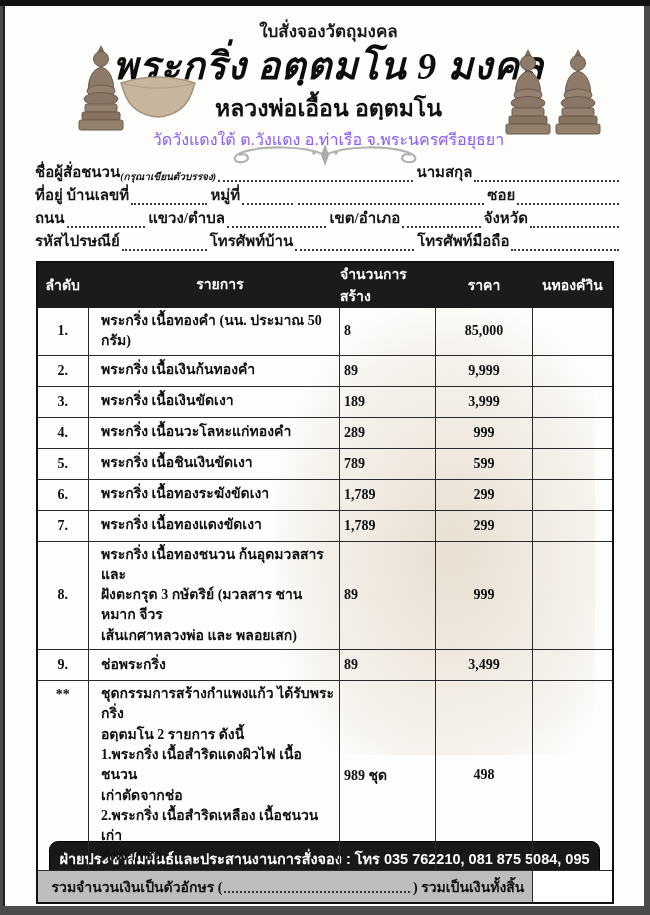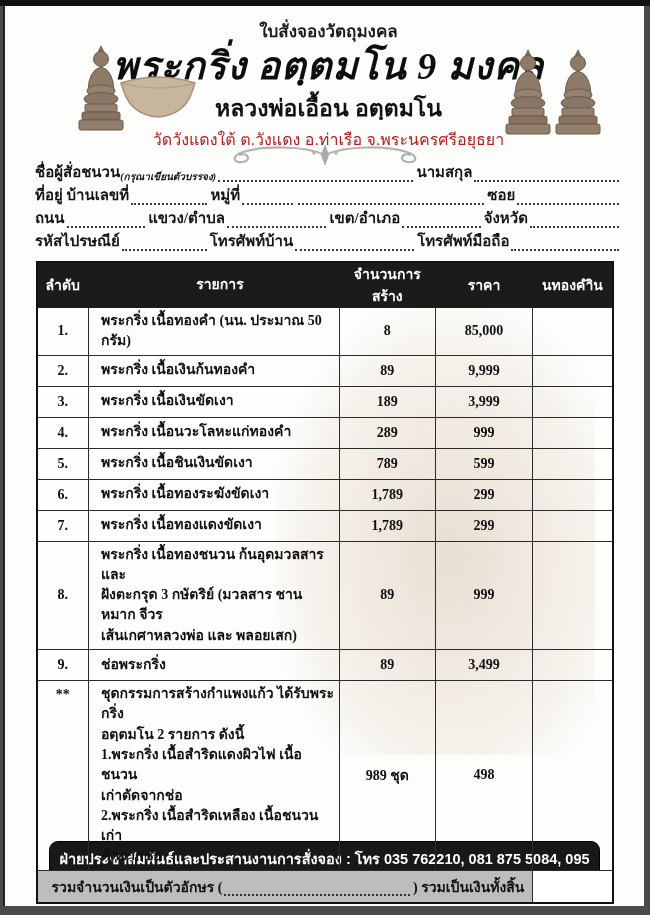--- a/index.html
+++ b/index.html
@@ -6,45 +6,45 @@
   html,body { width:650px; height:915px; }
   body { background:#4a4a4a; font-family:"Liberation Serif", serif; position:relative; overflow:hidden; }
   .top-strip { position:absolute; top:0; left:0; width:650px; height:6px; background:#111; z-index:5; }
   .page { position:absolute; top:5px; left:3px; right:6px; bottom:9px; background:#fdfdfc; border-left:2px solid #222; overflow:hidden; }
 
   
   .header { position:relative; height:152px; text-align:center; padding-top:12px;padding-left:8px; }
   .form-title { font-size:17px; font-weight:bold; color:#1a1a1a; }
   .main-title { font-size:38px; font-weight:bold; font-style:italic; color:#0d0d0d; letter-spacing:1px; line-height:1.1; margin-top:2px; }
   .subtitle { font-family:"Liberation Sans", sans-serif; font-size:23px; font-weight:bold; color:#111; margin-top:2px; }
-  .temple-line { font-family:"Liberation Sans", sans-serif; font-size:16px; color:#b91c1c; margin-top:1px; }
+  .temple-line { font-family:"Liberation Sans", sans-serif; font-size:16px; color:#8b5cf6; margin-top:1px; }
   .ornament { position:absolute; left:50%; transform:translateX(-50%); top:138px; opacity:.75; }
   .amulet { position:absolute; }
   .amulet svg { display:block; }
 
   
   .form-area { padding:4px 22px 0 30px; }
   .fline { display:flex; align-items:flex-end; font-size:15px; font-weight:bold; color:#141414; height:23px; white-space:nowrap; }
   .fline .note { font-style:italic; font-weight:bold; font-size:10px; }
   .dots { border-bottom:2px dotted #3a3a3a; height:14px; margin:0 3px 2px 2px; }
 
   
   .order-table { width:578px; margin:8px auto 0; border-collapse:collapse; border:2px solid #111; font-size:14px; }
   .order-table th { background:#1b1b1b; color:#fff; font-weight:bold; height:30px; font-size:14px; border:1px solid #1b1b1b; }
   .order-table td { border:1.5px solid #2a2a2a; vertical-align:middle; padding:3px 4px; font-weight:bold; color:#101010; }
   .c-no { width:52px; text-align:center; }
   .c-item { width:252px; text-align:left; padding-left:12px !important; white-space:pre-line; line-height:1.45; }
-  .c-qty { width:96px; text-align:center; }
+  .c-qty { width:96px; text-align:left; }
   .c-price { width:98px; text-align:center; }
   .c-amt { width:80px; }
   tbody tr { height:31px; }
   tbody tr:nth-last-child(2) td.c-no { vertical-align:top; padding-top:6px; }
   .total-row td { background:#bdbdbd; height:33px; }
   .total-row td.c-amt { background:#fff; }
-  .total-flex { display:flex; align-items:flex-end; padding:0 4px 0 10px; font-size:14px; white-space:nowrap; }
+  .total-flex { display:flex; align-items:center; padding:0 4px 0 10px; font-size:14px; white-space:nowrap; }
   .total-flex .dots { flex:1; border-bottom:2px dotted #333; }
 
   
   .bottom { display:flex; padding:6px 18px 0 26px; font-family:"Liberation Sans", sans-serif; font-size:14px; color:#1a1a1a; }
 
   .footer-pill { position:absolute; left:44px; right:44px; bottom:14px; background:#181818; color:#fff;
     font-family:"Liberation Sans", sans-serif; font-size:14.5px; font-weight:bold; text-align:center;
     border-radius:9px; padding:5px 6px; border:1px solid #000; }
 
   .watermark { position:absolute; left:270px; top:300px; width:320px; height:450px;

